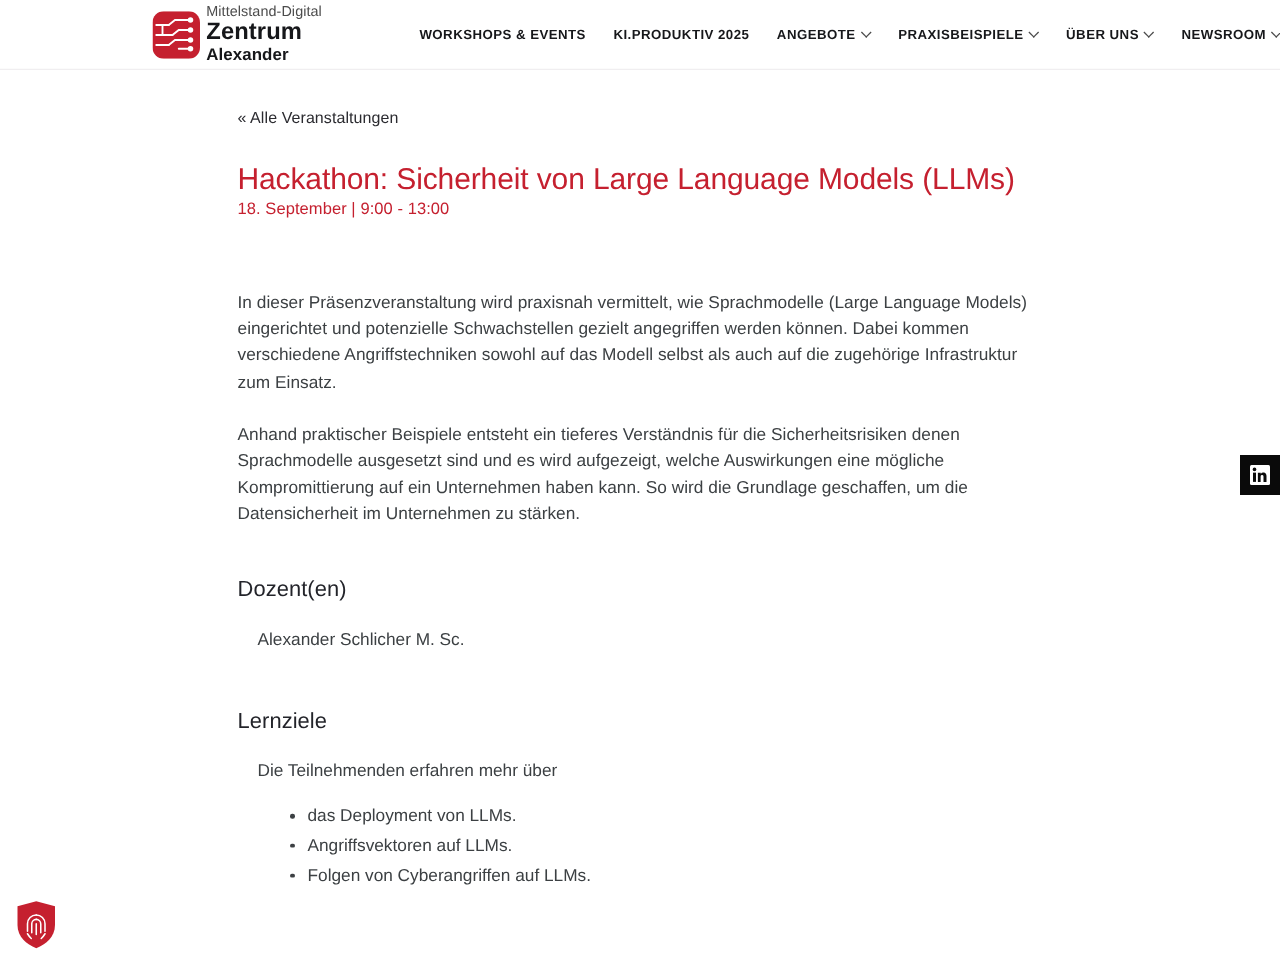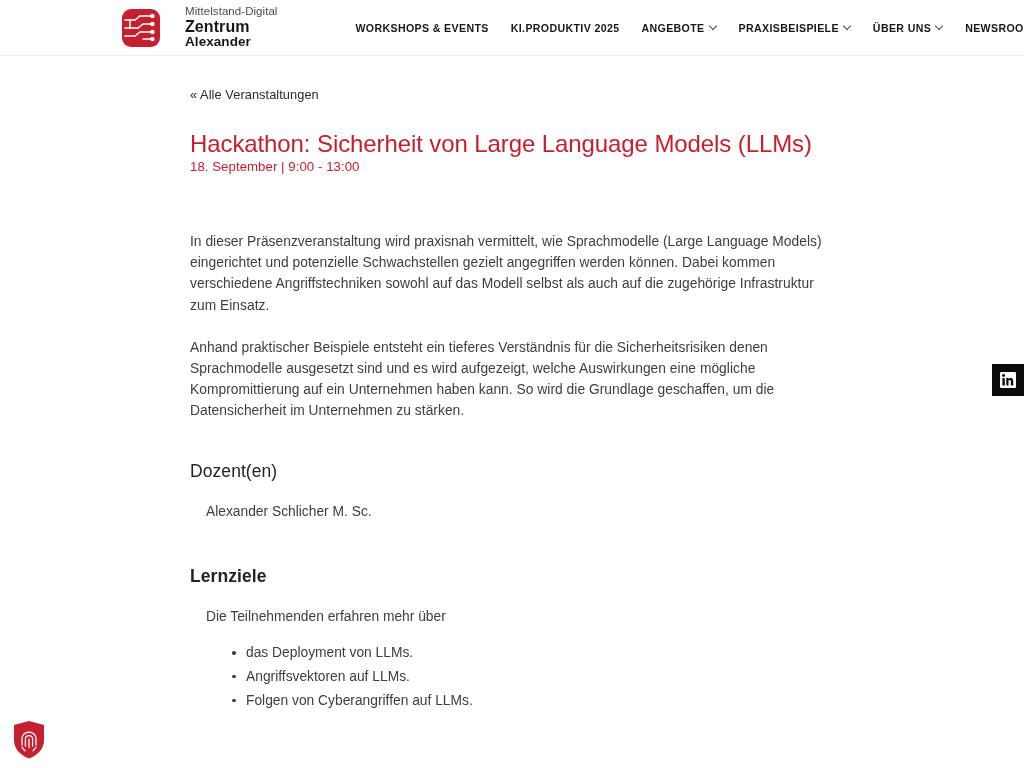--- a/index.html
+++ b/index.html
@@ -28,21 +28,21 @@
   .header-inner {
     display: flex;
     align-items: center;
     width: 100%;
     padding-left: 122px;
   }
 
   .brand {
     display: flex;
     align-items: center;
-    gap: 25px;
+    gap: 5px;
     text-decoration: none;
     flex: 0 0 auto;
   }
   .brand-mark {
     width: 38px;
     height: 38px;
     flex: 0 0 38px;
     display: block;
   }
   .brand-text {
@@ -51,21 +51,21 @@
     justify-content: center;
     line-height: 1.08;
   }
   .brand-line1 {
     font-size: 11.5px;
     color: #4c4c4c;
     letter-spacing: .005em;
     font-weight: 400;
   }
   .brand-line2 {
-    font-size: 16px;
+    font-size: 19px;
     color: #16171a;
     font-weight: 700;
     letter-spacing: .005em;
   }
   .brand-line3 {
     font-size: 13.5px;
     color: #16171a;
     font-weight: 700;
     letter-spacing: .005em;
   }
@@ -159,21 +159,21 @@
   }
   .body-copy p:last-child { margin-bottom: 0; }
 
   h2.section-heading {
     margin: 40px 0 0 0;
     font-size: 17.5px;
     font-weight: 400;
     color: #23242a;
     letter-spacing: .004em;
   }
-  h2.section-heading.tight { margin-top: 44px; font-weight: bold; }
+  h2.section-heading.tight { margin-top: 44px; }
 
   .section-text {
     margin: 19px 0 0 16px;
     font-size: 13.8px;
     line-height: 1.53;
     color: #3c4043;
   }
 
   ul.goal-list {
     margin: 14px 0 0 0;

